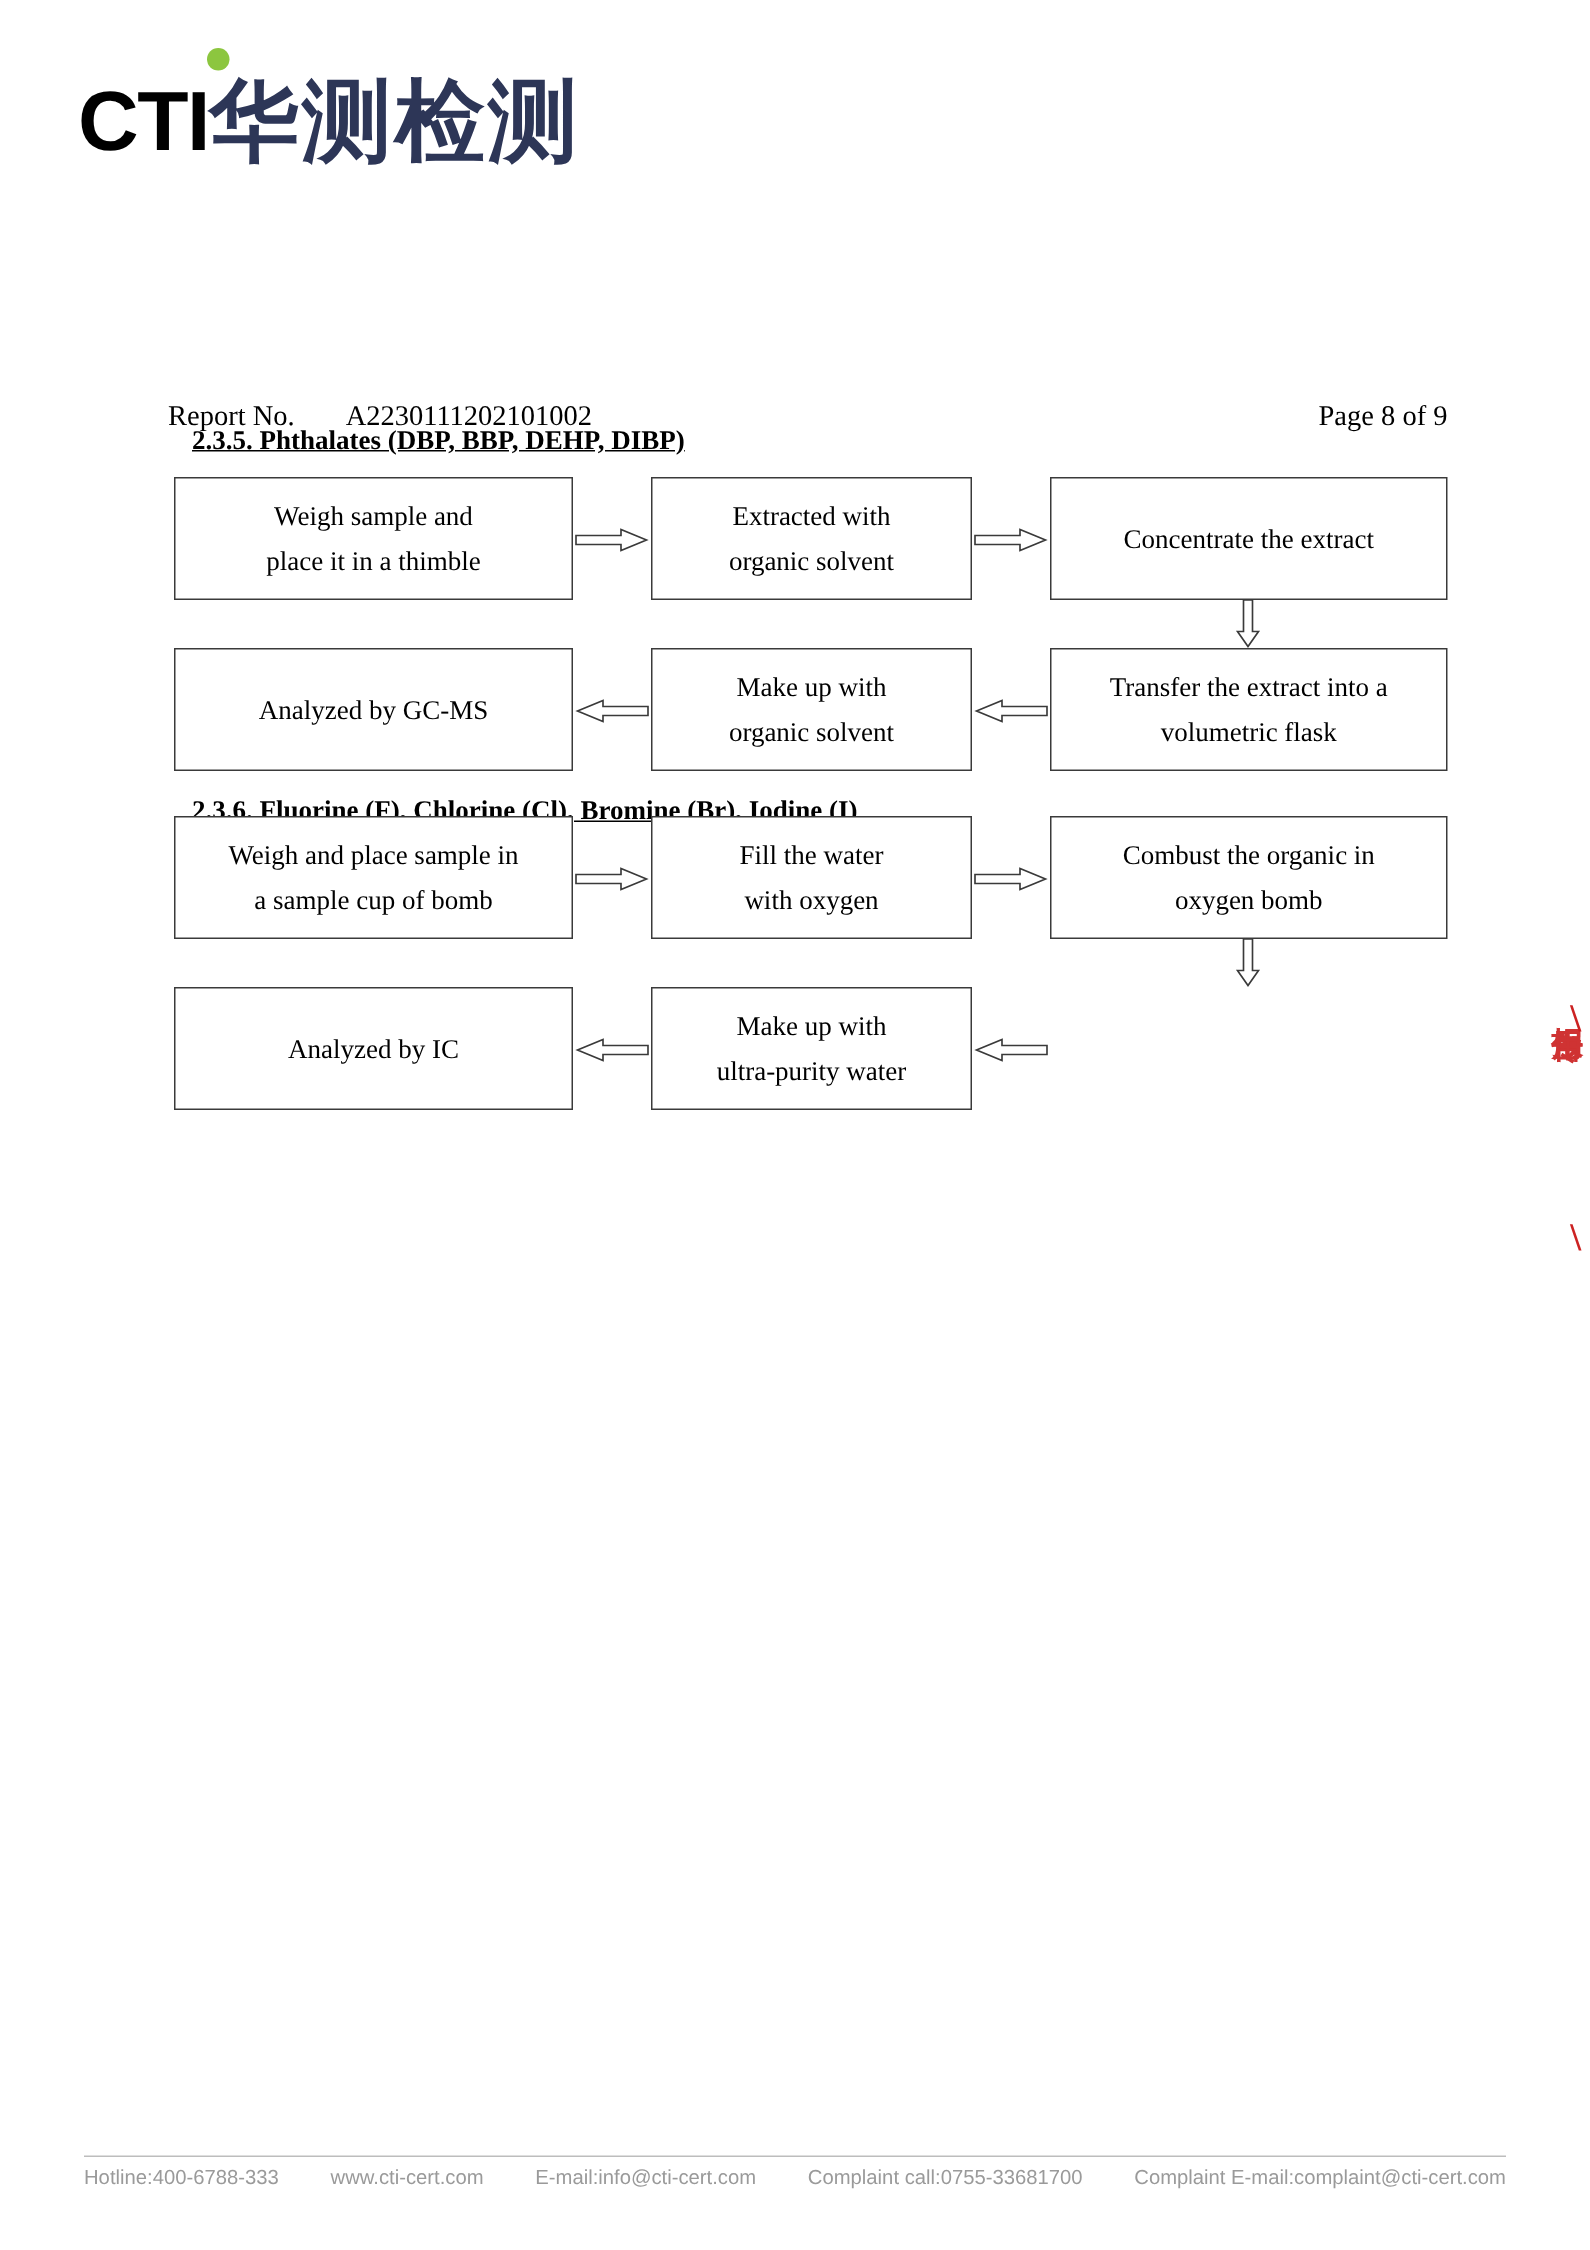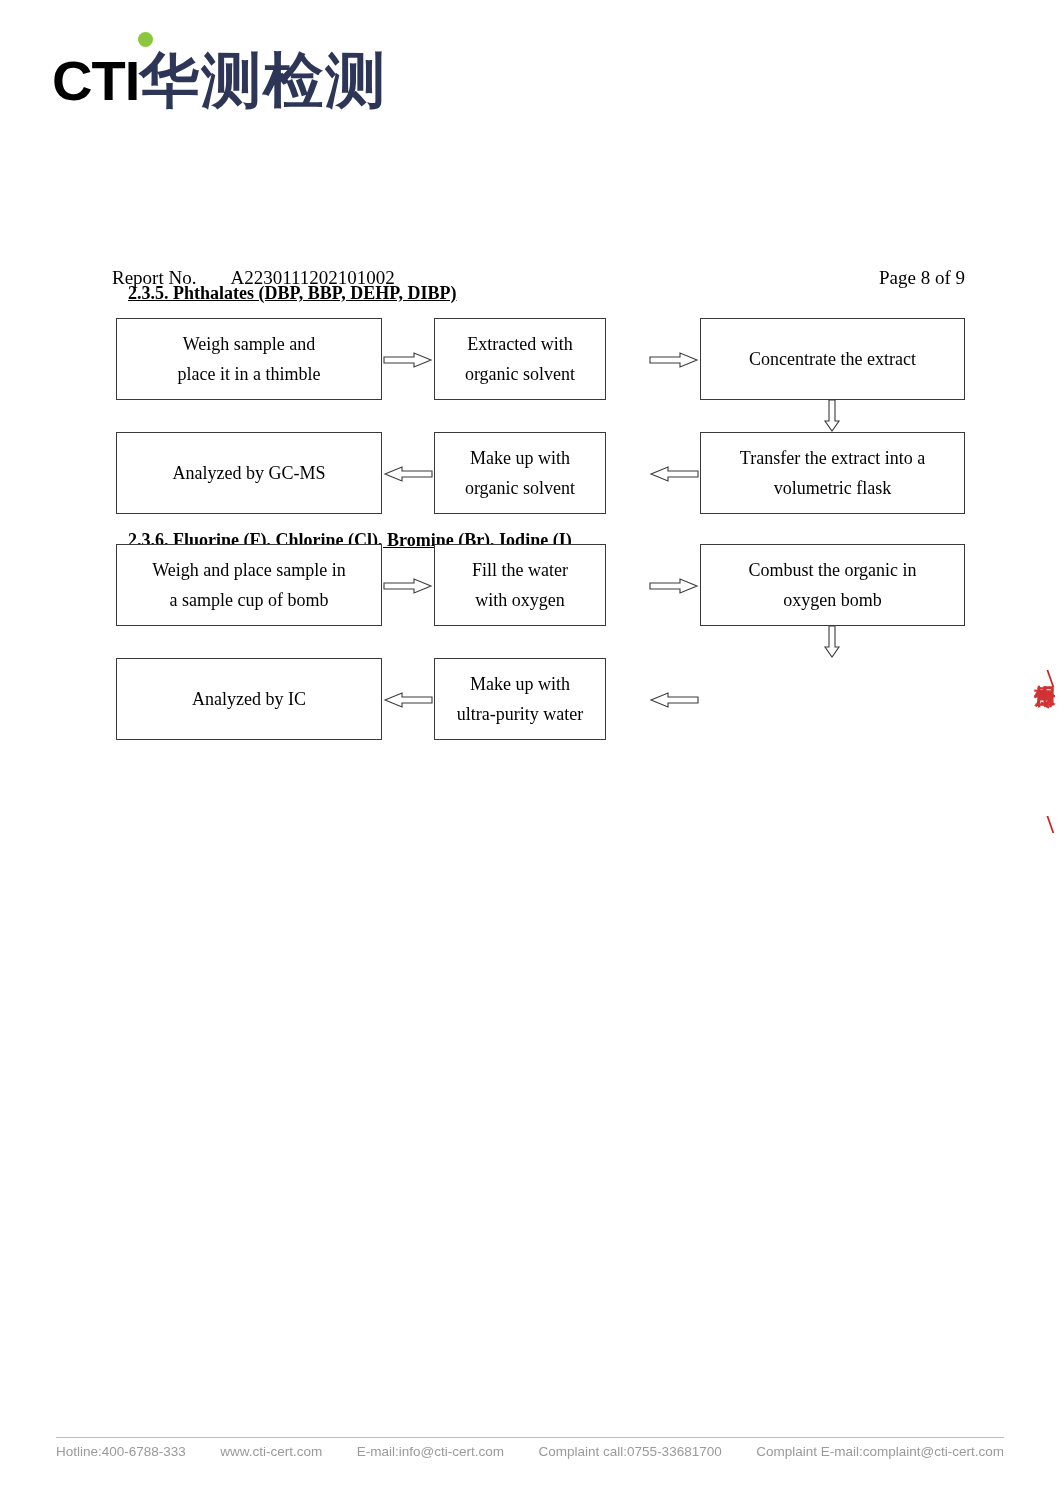--- a/index.html
+++ b/index.html
@@ -128,21 +128,21 @@
     justify-content: center;
     text-align: center;
     font-size: 18px;
     line-height: 30px;
     padding: 0 6px;
   }
   .fbox .ln { display: block; white-space: nowrap; }
 
   
   .col-a { left: 0px;   width: 266px; }
-  .col-b { left: 318px; width: 172px; }
+  .col-b { left: 318px; width: 214px; }
   .col-c { left: 584px; width: 265px; }
 
   
   .arrow-h {
     position: absolute;
     top: 35px;
     height: 14px;
   }
   .arrow-h svg, .arrow-v svg { display: block; overflow: visible; }
 

